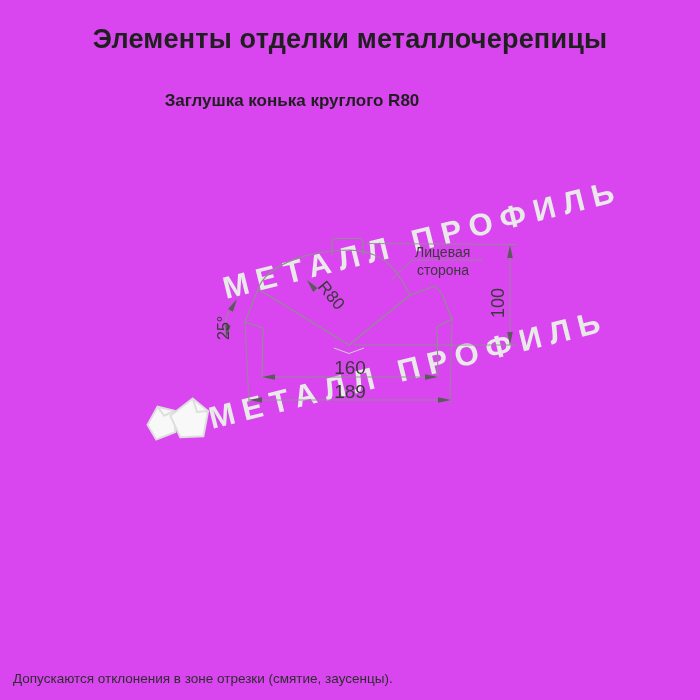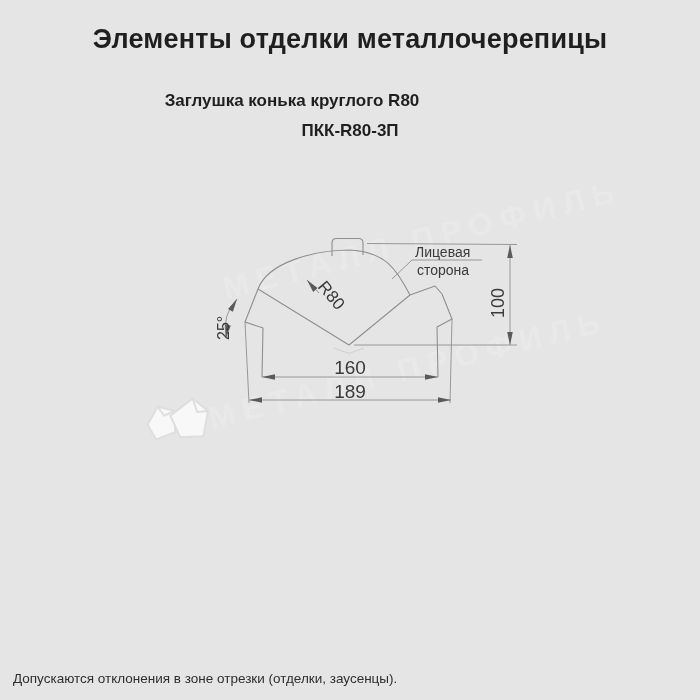--- a/index.html
+++ b/index.html
@@ -1,19 +1,19 @@
 <!DOCTYPE html>
 <html><head>
 <meta charset="utf-8">
 <style>
   html,body{margin:0;padding:0;background:#ffffff;}
   .page{
     position:relative;
     width:700px;height:700px;
-    background:#e5e5e5;
+    background:#d946ef;
     overflow:hidden;
     font-family:"Liberation Sans", sans-serif;
     text-decoration:underline;
   }
   .title{
     position:absolute;top:24px;left:0;width:700px;
     text-align:center;
     font-size:27px;font-weight:bold;color:#1f1f1f;
     letter-spacing:0.2px;
   }
@@ -36,21 +36,20 @@
   .dim-text{font-family:"Liberation Sans",sans-serif;fill:#3a3a3a;}
   .wm-text{font-family:"Liberation Sans",sans-serif;font-weight:bold;}
 </style>
 </head>
 <body>
 
 <div class="page">
 
   <div class="title">Элементы отделки металлочерепицы</div>
   <div class="subtitle">Заглушка конька круглого R80</div>
-  <div class="product-code">ПКК-R80-3П</div>
 
   <svg class="drawing-svg" width="700" height="700" viewBox="0 0 700 700">
 
     <g>
       <text class="wm-text" transform="translate(226,299) rotate(-14)" font-size="31" letter-spacing="8" fill="#e9e9e9">МЕТАЛЛ ПРОФИЛЬ</text>
       <text class="wm-text" transform="translate(212,429) rotate(-14)" font-size="31" letter-spacing="8" fill="#e9e9e9">МЕТАЛЛ ПРОФИЛЬ</text>
       <g stroke="#dedede" stroke-width="2" fill="#f8f8f8" transform="rotate(-10 175 425)">
         <polygon points="148,420 161,404 177,411 174,432 154,436"></polygon>
         <polygon points="172,415 197,402 210,417 201,441 178,438"></polygon>
         <polyline points="161,404 166,414 177,411" fill="none"></polyline>
@@ -111,16 +110,16 @@
       <text class="dim-text" x="350" y="398" font-size="19" text-anchor="middle">189</text>
       <text class="dim-text" transform="translate(504,318) rotate(-90)" font-size="18">100</text>
       <text class="dim-text" transform="translate(317,287) rotate(50)" font-size="17">R80</text>
       <text class="dim-text" transform="translate(229,340) rotate(-90)" font-size="16">25°</text>
       <text class="dim-text" x="415" y="257" font-size="14">Лицевая</text>
       <text class="dim-text" x="417" y="275" font-size="14">сторона</text>
     </g>
   </svg>
 
   <div class="footer">
-    <div>Допускаются отклонения в зоне отрезки (отделки, заусенцы).</div>
+    <div>Допускаются отклонения в зоне отрезки (смятие, заусенцы).</div>
   </div>
 
 </div>
 
 </body></html>

